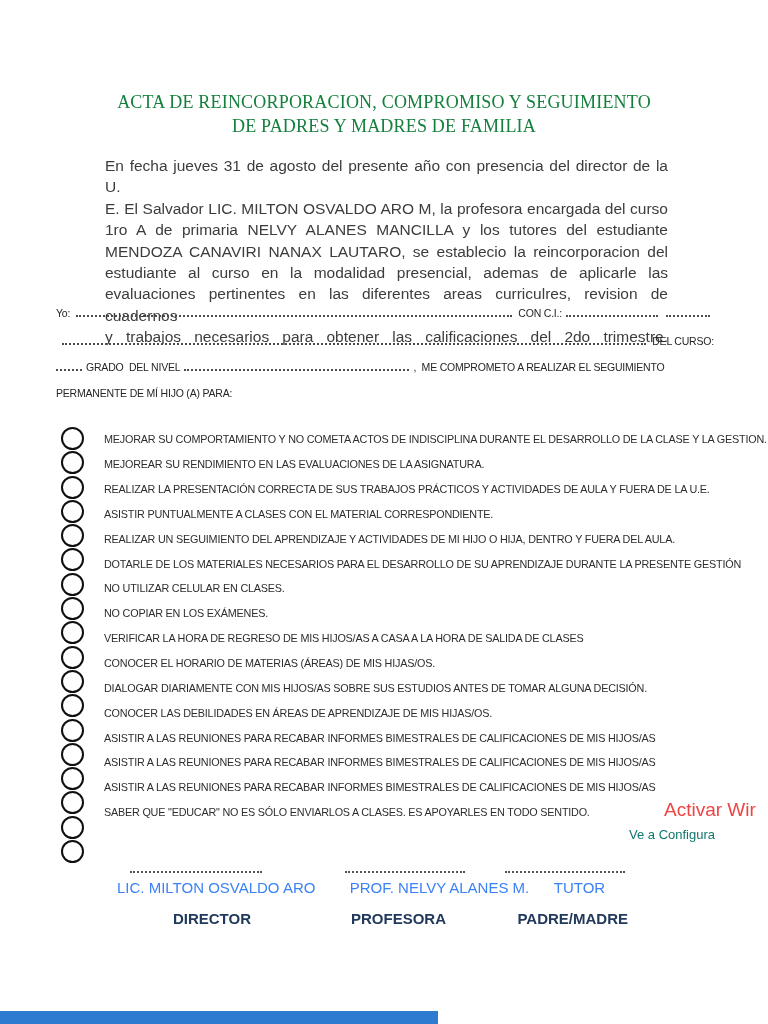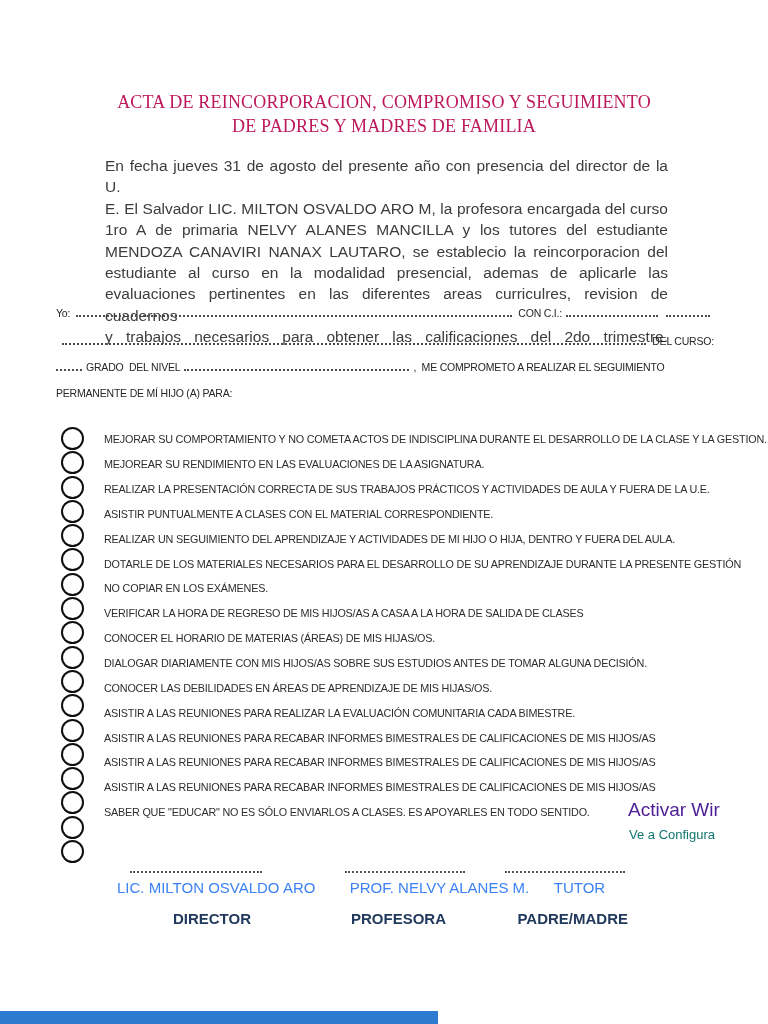--- a/index.html
+++ b/index.html
@@ -4,21 +4,21 @@
 <style>
   html,body { margin:0; padding:0; background:#ffffff; }
   .page {
     position:relative; width:768px; height:1024px; background:#ffffff;
     font-family:"Liberation Sans", sans-serif; overflow:hidden;
   }
   
   .title {
     position:absolute; top:90px; left:0; width:768px;
     text-align:center; font-family:"Liberation Serif", serif;
-    font-size:18px; line-height:24px; color:#be185d; letter-spacing:.2px;
+    font-size:18px; line-height:24px; color:#15803d; letter-spacing:.2px;
   }
   
   .paragraph {
     position:absolute; top:155px; left:105px; width:563px;
     font-size:15.5px; line-height:21.4px; color:#3c3c3c;
   }
   .paragraph .pline { text-align:justify; text-align-last:justify; }
   
   .form-row {
     position:absolute; left:56px; right:54px; height:18px;
@@ -114,33 +114,33 @@
       <div class="circle"></div>
       <div class="circle"></div>
     </div>
   <div class="chk-items">
       <div class="chk-item">MEJORAR SU COMPORTAMIENTO Y NO COMETA ACTOS DE INDISCIPLINA DURANTE EL DESARROLLO DE LA CLASE Y LA GESTION.</div>
       <div class="chk-item">MEJOREAR SU RENDIMIENTO EN LAS EVALUACIONES DE LA ASIGNATURA.</div>
       <div class="chk-item">REALIZAR LA PRESENTACIÓN CORRECTA DE SUS TRABAJOS PRÁCTICOS Y ACTIVIDADES DE AULA Y FUERA DE LA U.E.</div>
       <div class="chk-item">ASISTIR PUNTUALMENTE A CLASES CON EL MATERIAL CORRESPONDIENTE.</div>
       <div class="chk-item">REALIZAR UN SEGUIMIENTO DEL APRENDIZAJE Y ACTIVIDADES DE MI HIJO O HIJA, DENTRO Y FUERA DEL AULA.</div>
       <div class="chk-item">DOTARLE DE LOS MATERIALES NECESARIOS PARA EL DESARROLLO DE SU APRENDIZAJE DURANTE LA PRESENTE GESTIÓN</div>
+      <div class="chk-item">NO UTILIZAR CELULAR EN CLASES.</div>
       <div class="chk-item">NO COPIAR EN LOS EXÁMENES.</div>
       <div class="chk-item">VERIFICAR LA HORA DE REGRESO DE MIS HIJOS/AS A CASA A LA HORA DE SALIDA DE CLASES</div>
       <div class="chk-item">CONOCER EL HORARIO DE MATERIAS (ÁREAS) DE MIS HIJAS/OS.</div>
       <div class="chk-item">DIALOGAR DIARIAMENTE CON MIS HIJOS/AS SOBRE SUS ESTUDIOS ANTES DE TOMAR ALGUNA DECISIÓN.</div>
       <div class="chk-item">CONOCER LAS DEBILIDADES EN ÁREAS DE APRENDIZAJE DE MIS HIJAS/OS.</div>
-      <div class="chk-item">ASISTIR A LAS REUNIONES PARA REALIZAR LA EVALUACIÓN COMUNITARIA CADA BIMESTRE.</div>
       <div class="chk-item">ASISTIR A LAS REUNIONES PARA RECABAR INFORMES BIMESTRALES DE CALIFICACIONES DE MIS HIJOS/AS</div>
       <div class="chk-item">ASISTIR A LAS REUNIONES PARA RECABAR INFORMES BIMESTRALES DE CALIFICACIONES DE MIS HIJOS/AS</div>
       <div class="chk-item">ASISTIR A LAS REUNIONES PARA RECABAR INFORMES BIMESTRALES DE CALIFICACIONES DE MIS HIJOS/AS</div>
       <div class="chk-item">SABER QUE "EDUCAR" NO ES SÓLO ENVIARLOS A CLASES. ES APOYARLES EN TODO SENTIDO.</div>
     </div>
 
-  <div class="wm1" style="color: #4c1d95;">Activar Wir</div>
+  <div class="wm1" style="color: #ef4444; margin-left: 36px;">Activar Wir</div>
   <div class="wm2">Ve a Configura</div>
 
   <div class="sig-dots" style="left:130px; width:132px;"></div>
   <div class="sig-dots" style="left:345px; width:120px;"></div>
   <div class="sig-dots" style="left:505px; width:120px;"></div>
 
   <div class="sig-name" style="left:105px; width:185px;">LIC. MILTON OSVALDO ARO</div>
   <div class="sig-name" style="left:335px; width:185px;">PROF. NELVY ALANES M.</div>
   <div class="sig-name" style="left:520px; width:95px;">TUTOR</div>
 

